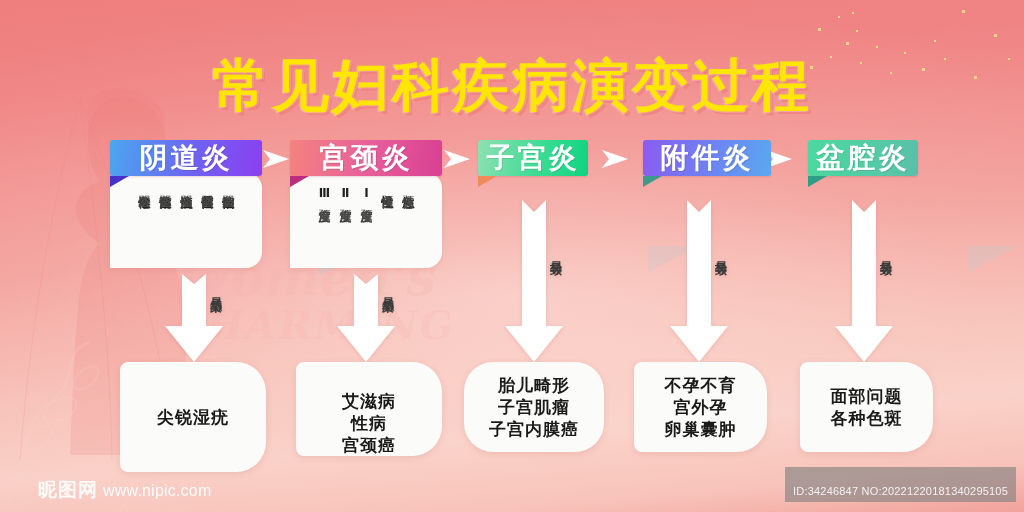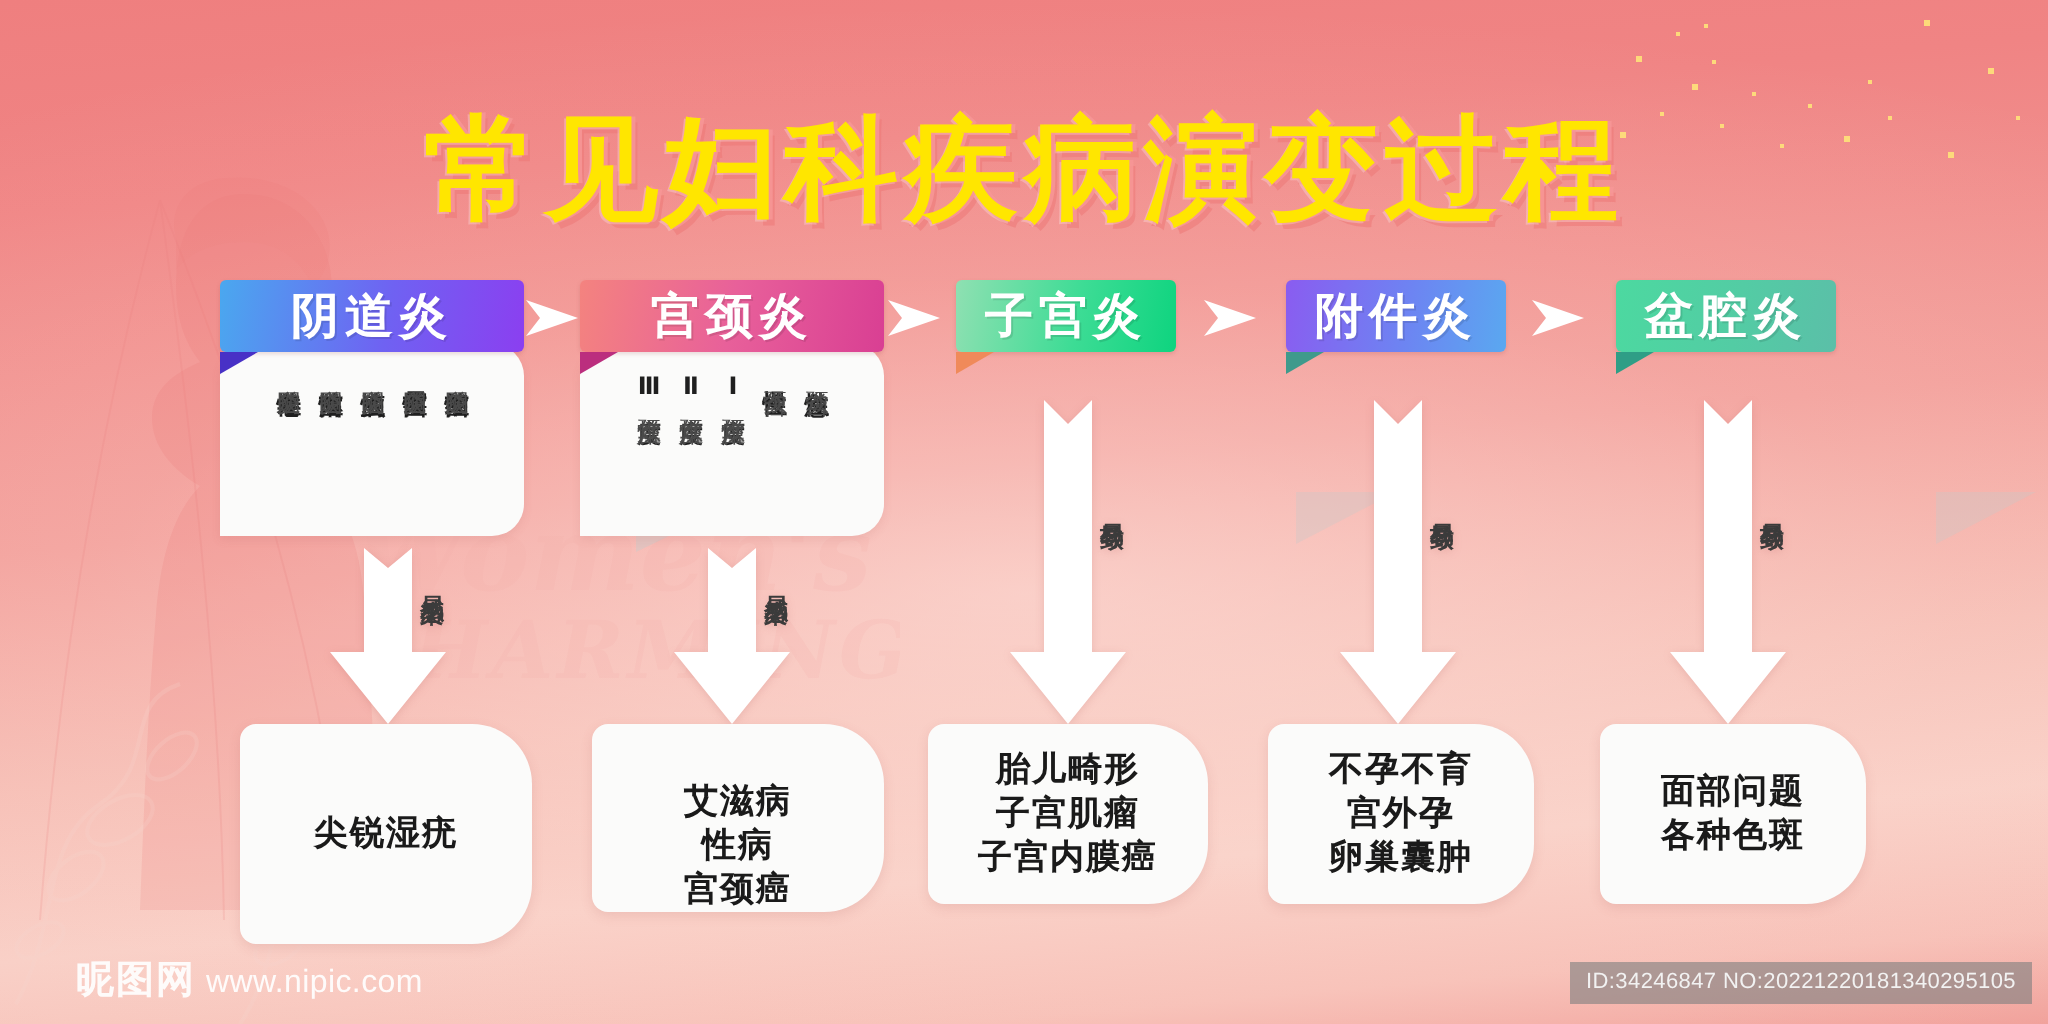--- a/index.html
+++ b/index.html
@@ -74,21 +74,21 @@
   .banner {
     position: relative;
     height: 36px;
     border-radius: 3px;
     display: flex; align-items: center; justify-content: center;
     z-index: 4;
     box-shadow: 0 1px 2px rgba(150,60,60,.18);
   }
   .banner .bn-label {
     color: #ffffff;
-    font-size: 24px;
+    font-size: 28px;
     font-weight: 700;
     letter-spacing: 3px;
     font-family: Liberation Mono, monospace;
     text-shadow: 1px 1px 0 rgba(0,0,0,.10);
     white-space: nowrap;
   }
   .banner .fold {
     position: absolute;
     left: 0; bottom: -11px;
     width: 19px; height: 11px;
@@ -189,21 +189,21 @@
   .brand .url {
     font-size: 16px; font-weight: 400; letter-spacing: .2px;
     font-family: "Liberation Sans", sans-serif;
   }
   .idbox {
     position: absolute; right: 8px; bottom: 10px;
     background: rgba(128,128,128,.62);
     color: #f2f2f2;
     font-size: 11px;
     letter-spacing: .2px;
-    padding: 4px 8px 5px 8px;
+    padding: 18px 8px 5px 8px;
     font-family: "Liberation Sans", sans-serif;
     white-space: nowrap;
   }
 </style>
 </head>
 <body>
 
 <div id="stage">
 
   <div class="bg-vignette"></div>
@@ -320,21 +320,21 @@
       <div class="banner" style="background:linear-gradient(100deg,#8fe0b2 0%,#3ddc95 55%,#0ed47f 100%);">
         <span class="bn-label">子宫炎</span>
         <span class="fold" style="background:#f08a5a;"></span>
       </div>
     </div>
 
     <svg class="conn" style="left:602px;" viewBox="0 0 26 18">
       <path d="M0 0 L26 9 L0 18 L7 9 Z" fill="#ffffff"></path>
     </svg>
 
-    <div class="stage-item" style="left:643px; width:110px;">
+    <div class="stage-item" style="left:643px; width:128px;">
       <div class="banner" style="background:linear-gradient(100deg,#8a5cf0 0%,#6d84f2 55%,#5aa8f0 100%);">
         <span class="bn-label">附件炎</span>
         <span class="fold" style="background:#3f9a8c;"></span>
       </div>
     </div>
 
     <svg class="conn" style="left:766px;" viewBox="0 0 26 18">
       <path d="M0 0 L26 9 L0 18 L7 9 Z" fill="#ffffff"></path>
     </svg>
 
@@ -391,21 +391,21 @@
     <div class="result" style="left:120px; width:146px; height:110px;">
       <span class="line">尖锐湿疣</span>
     </div>
 
     <div class="result" style="left:296px; width:146px; height:94px;justify-content:flex-end;">
       <span class="line">艾滋病</span>
       <span class="line">性病</span>
       <span class="line">宫颈癌</span>
     </div>
 
-    <div class="result" style="left:464px; width:140px; height:90px;">
+    <div class="result" style="left:464px; width:140px; height:90px;border-radius:29px;">
       <span class="line">胎儿畸形</span>
       <span class="line">子宫肌瘤</span>
       <span class="line">子宫内膜癌</span>
     </div>
 
     <div class="result" style="left:634px; width:133px; height:90px;">
       <span class="line">不孕不育</span>
       <span class="line">宫外孕</span>
       <span class="line">卵巢囊肿</span>
     </div>

